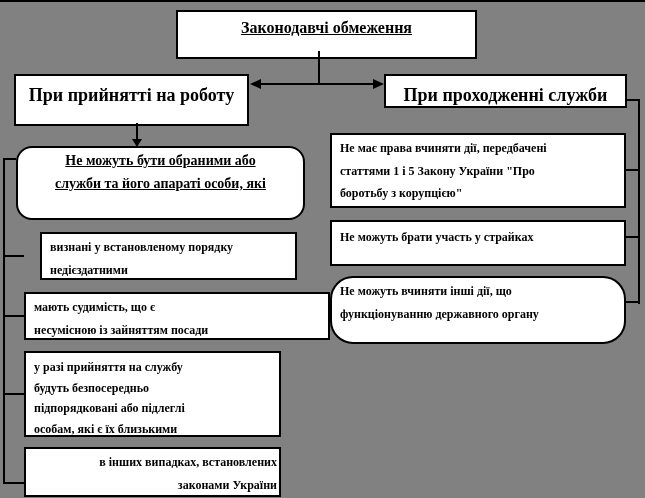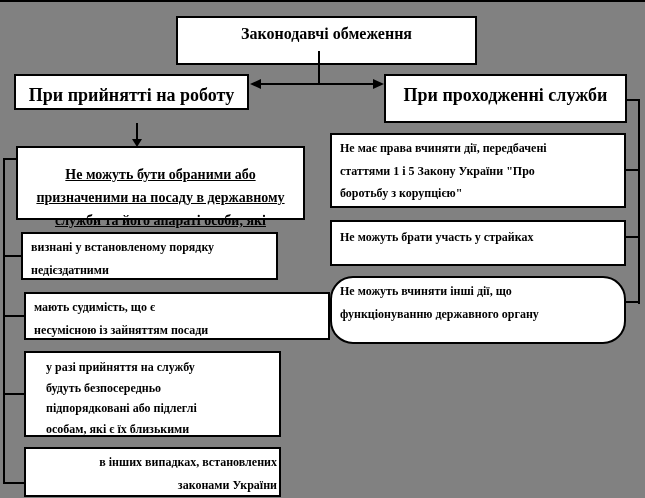--- a/index.html
+++ b/index.html
@@ -33,28 +33,28 @@
     text-align:center;
     padding-top:9px;
     white-space:nowrap;
   }
   .intro .tline{
     font-size:14px;
     line-height:23px;
     text-align:center;
     text-decoration:underline;
   }
-  .intro{padding-top:15px;}
+  .intro{padding-top:1px;border-radius:16px;}
   .item .tline{
     font-size:12px;
     line-height:22.5px;
     padding-left:8px;
     padding-right:2px;
   }
-  .item.tight .tline{line-height:20.5px;margin-left:12px;}
+  .item.tight .tline{line-height:20.5px;}
   .item.pt2{padding-top:2px;}
   .item.pt4{padding-top:4px;}
   .line{
     position:absolute;
     background:var(--line,#000000);
   }
   .arrow{
     position:absolute;
     width:0;height:0;
   }
@@ -74,54 +74,53 @@
     border-top:8px solid var(--line,#000000);
   }
 </style>
 </head>
 <body>
 
 <div class="canvas">
 
   <div class="line" style="left:0;top:0;width:645px;height:2px;"></div>
 
-  <div class="box title-text" style="left:176px;top:16px;width:301px;height:49px;">
+  <div class="box title-text" style="left:176px;top:10px;width:301px;height:49px;text-decoration:underline;">
     <span>Законодавчі обмеження</span>
   </div>
 
   <div class="line" style="left:318px;top:51px;width:2px;height:33px;"></div>
   <div class="line" style="left:261px;top:83px;width:115px;height:2px;"></div>
   <div class="arrow left" style="left:250px;top:79px;"></div>
   <div class="arrow right" style="left:373px;top:79px;"></div>
 
-  <div class="box header-text" style="left:14px;top:74px;width:235px;height:36px;">
+  <div class="box header-text" style="left:14px;top:74px;width:235px;height:52px;">
     <span>При прийнятті на роботу</span>
   </div>
 
-  <div class="box header-text" style="left:384px;top:74px;width:243px;height:49px;">
+  <div class="box header-text" style="left:384px;top:74px;width:243px;height:34px;">
     <span>При проходженні служби</span>
   </div>
 
   <div class="line" style="left:136px;top:123px;width:2px;height:16px;"></div>
   <div class="arrow down" style="left:132px;top:139px;"></div>
 
   <div class="box intro" style="left:16px;top:146px;width:289px;height:74px;">
     <div class="tline">Не можуть бути обраними або</div>
-    <div class="tline">призначеними на посаду в державному</div>
     <div class="tline">служби та його апараті особи, які</div>
   </div>
 
   <div class="line" style="left:3px;top:158px;width:13px;height:2px;"></div>
   <div class="line" style="left:3px;top:158px;width:2px;height:326px;"></div>
   <div class="line" style="left:5px;top:255px;width:19px;height:2px;"></div>
   <div class="line" style="left:5px;top:315px;width:19px;height:2px;"></div>
   <div class="line" style="left:5px;top:393px;width:19px;height:2px;"></div>
   <div class="line" style="left:5px;top:482px;width:19px;height:2px;"></div>
 
-  <div class="box item pt2" style="left:21px;top:232px;width:257px;height:48px;">
+  <div class="box item pt2" style="left:40px;top:232px;width:257px;height:48px;">
     <div class="tline">визнані у встановленому порядку</div>
     <div class="tline">недієздатними</div>
   </div>
 
   <div class="box item pt2" style="left:24px;top:292px;width:306px;height:48px;">
     <div class="tline">мають судимість, що є</div>
     <div class="tline">несумісною із зайняттям посади</div>
   </div>
 
   <div class="box item tight pt4" style="left:24px;top:351px;width:257px;height:86px;">

